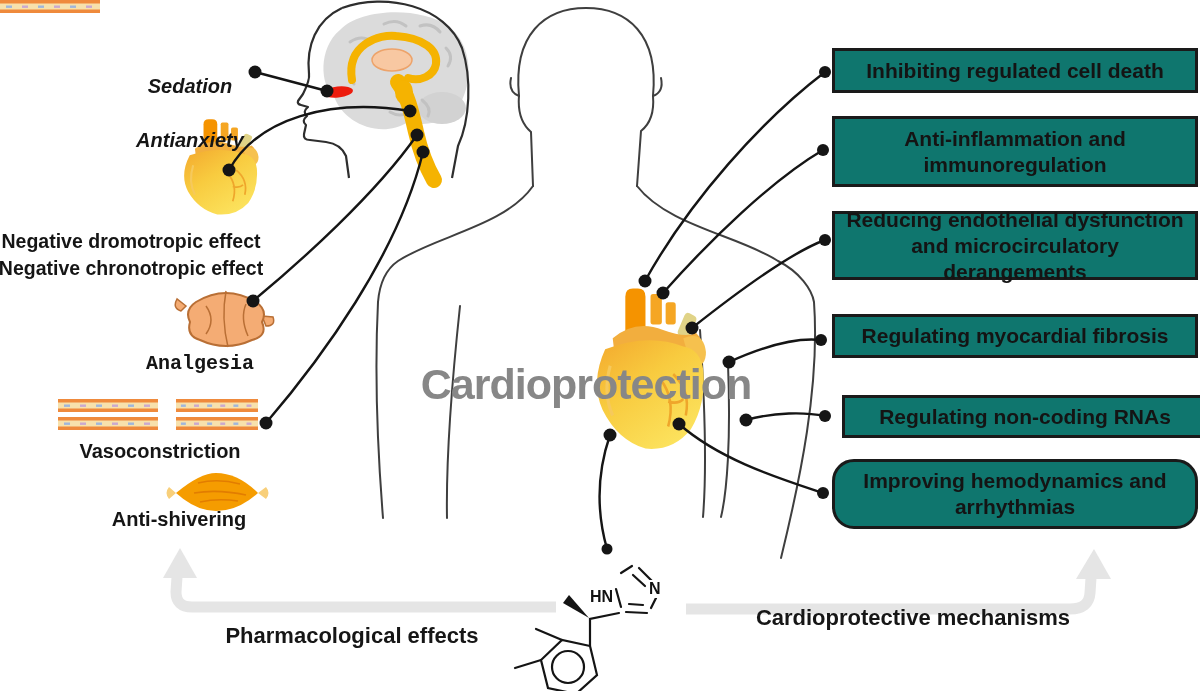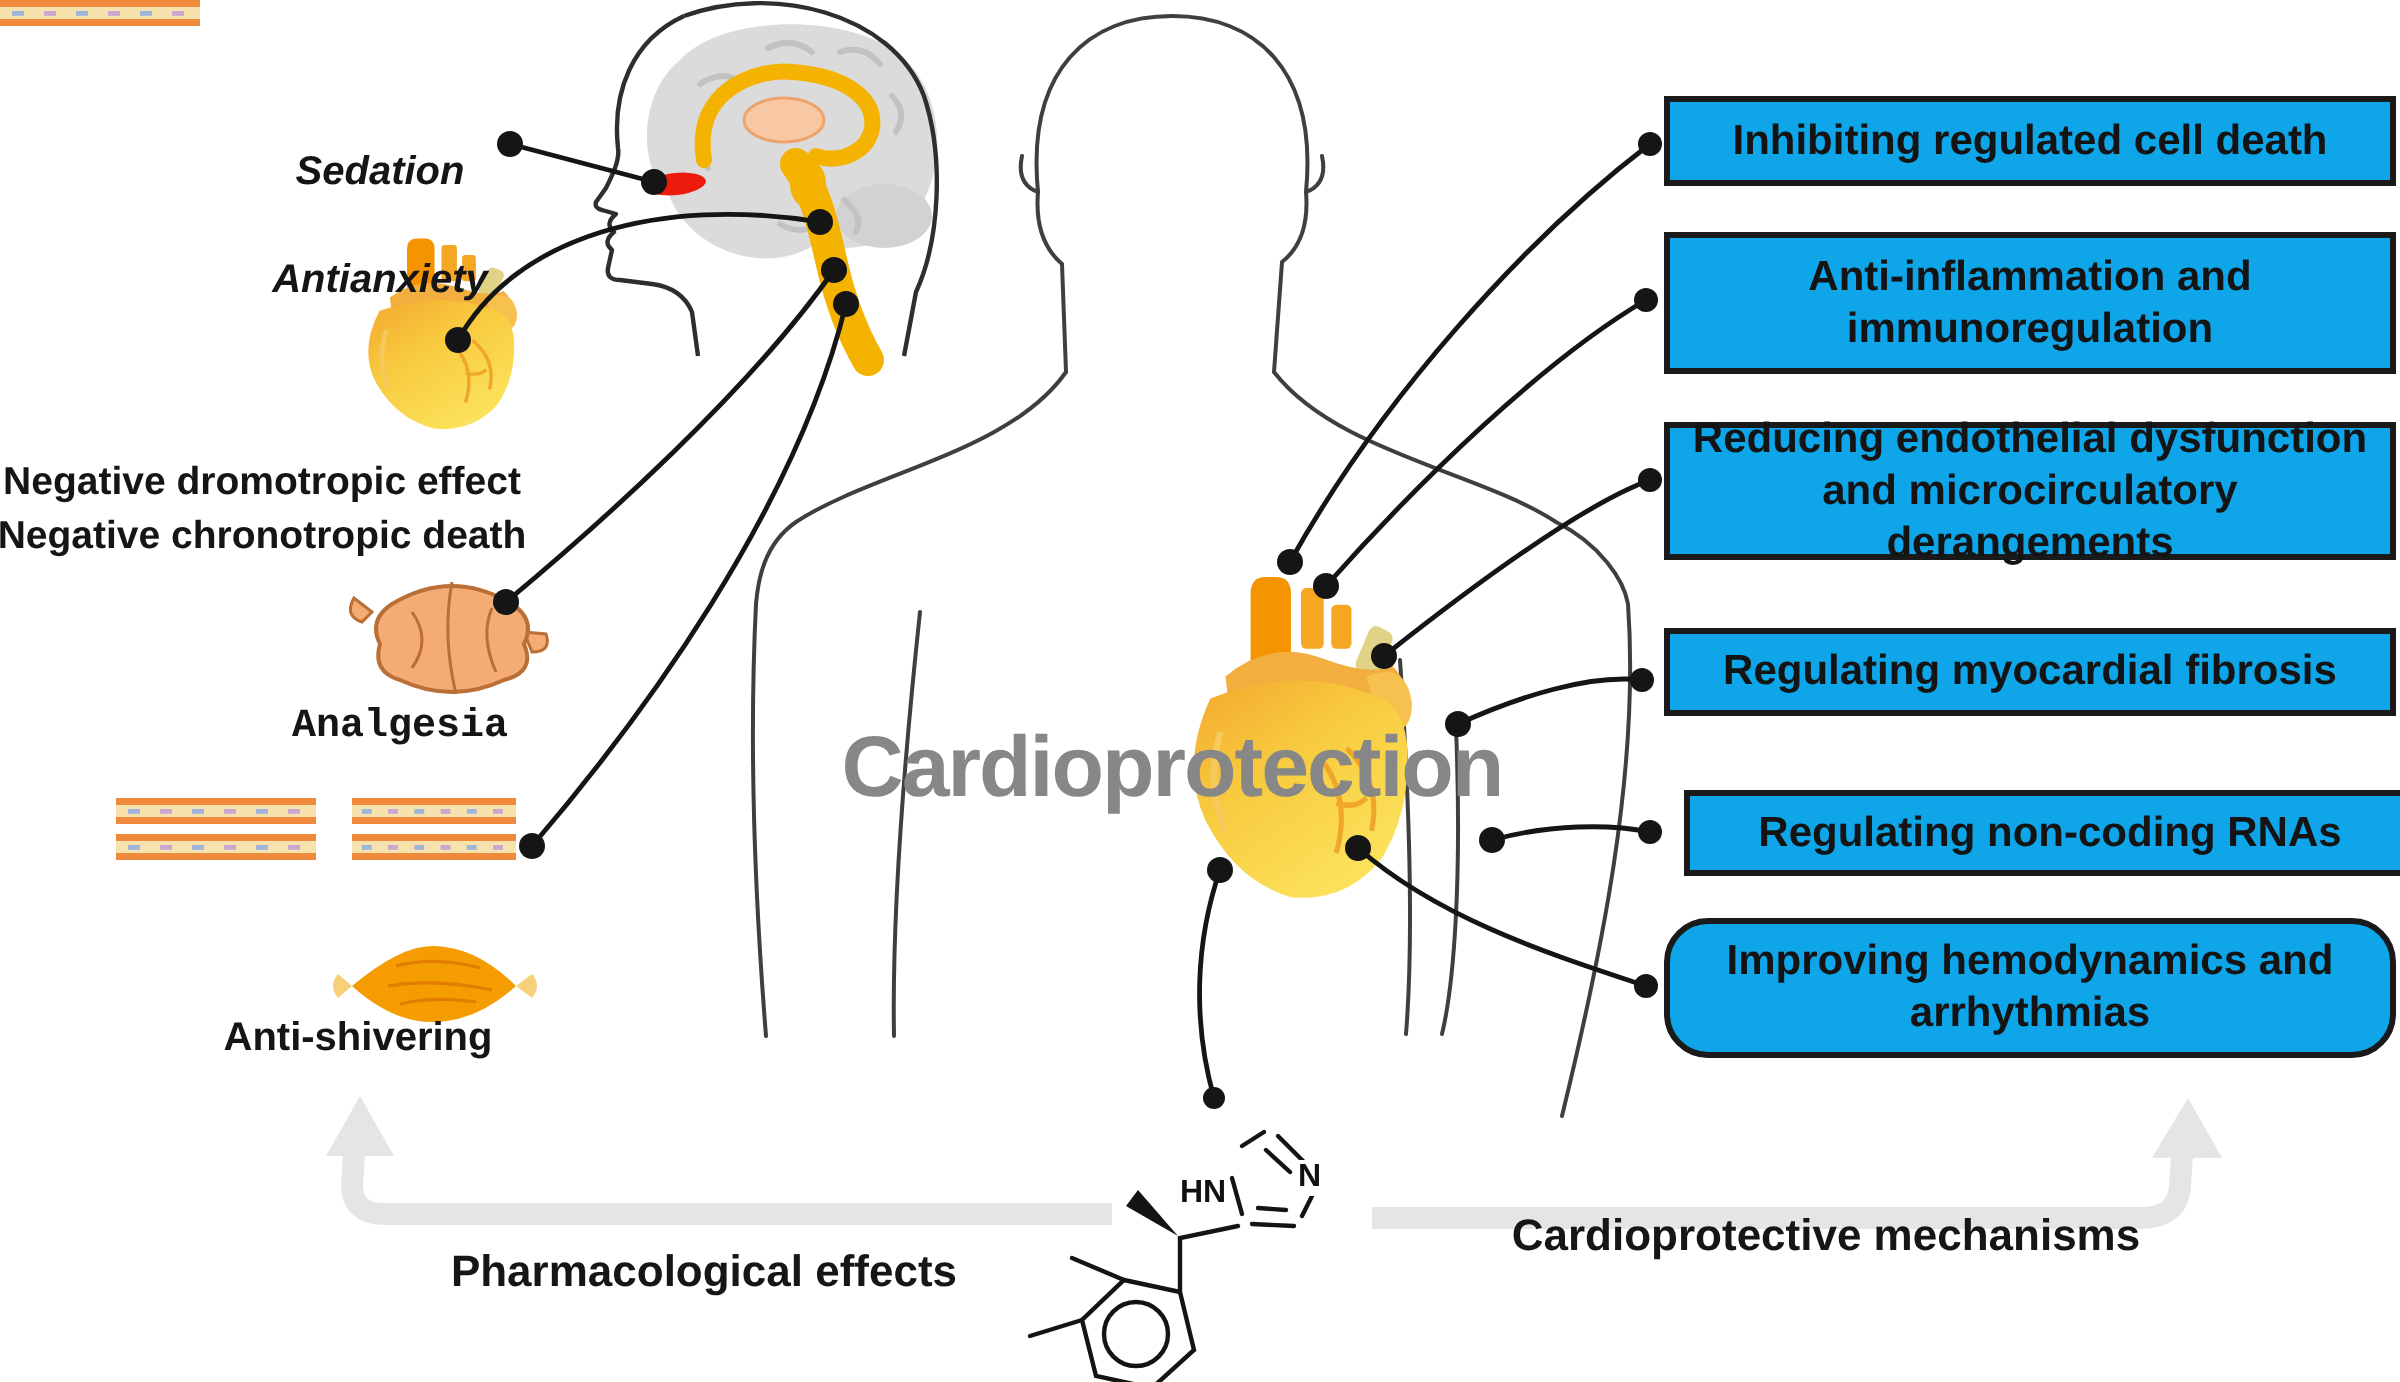--- a/index.html
+++ b/index.html
@@ -14,21 +14,21 @@
   }
   .lbl.multiline{white-space:pre-line;}
   .side-label{font-size:20px;}
   .center-label{
     position:absolute;left:398px;top:360px;width:376px;text-align:center;
     font-size:43px;font-weight:bold;color:#878787;letter-spacing:-1px;
     white-space:nowrap;z-index:3;
   }
   .mech-box{
     position:absolute;left:832px;width:366px;border:3px solid #1a1a1a;
-    background:#0ea5e9;display:flex;align-items:center;justify-content:center;
+    background:#0f766e;display:flex;align-items:center;justify-content:center;
     box-sizing:border-box;z-index:2;
   }
   .mech-box .mech-text{
     font-weight:bold;font-size:21px;line-height:26px;color:#141414;
     text-align:center;white-space:pre-line;padding:0 2px;
   }
   .bottom-label{font-size:22px;color:#161616;z-index:2;}
   .atom-label{
     position:absolute;font-weight:bold;font-size:16px;color:#111;
     z-index:5;white-space:nowrap;background:#fff;padding:0 1px;
@@ -130,25 +130,26 @@
     </g>
   </svg>
 
   <div class="lbl side-label multiline" style="left:120px;top:46px;width:140px;font-style:italic;">
     <span>Sedation</span><br>
     <span>Antianxiety</span>
   </div>
 
   <div class="lbl side-label" style="left:-5px;top:228px;width:272px;font-size:19.5px;">
     <span>Negative dromotropic effect</span><br>
-    <span>Negative chronotropic death</span>
+    <span>Negative chronotropic effect</span>
   </div>
 
   <div class="lbl side-label" style="left:140px;top:350px;width:120px;font-family:Liberation Mono, monospace;">Analgesia</div>
 
+  <div class="lbl side-label" style="left:75px;top:438px;width:170px;">Vasoconstriction</div>
 
   <div class="lbl side-label" style="left:109px;top:506px;width:140px;">Anti-shivering</div>
 
   <div class="center-label">Cardioprotection</div>
 
   <div class="mech-box" style="top:48px;height:45px;">
     <span class="mech-text">Inhibiting regulated cell death</span>
   </div>
   <div class="mech-box" style="top:116px;height:71px;">
     <span class="mech-text">Anti-inflammation and

